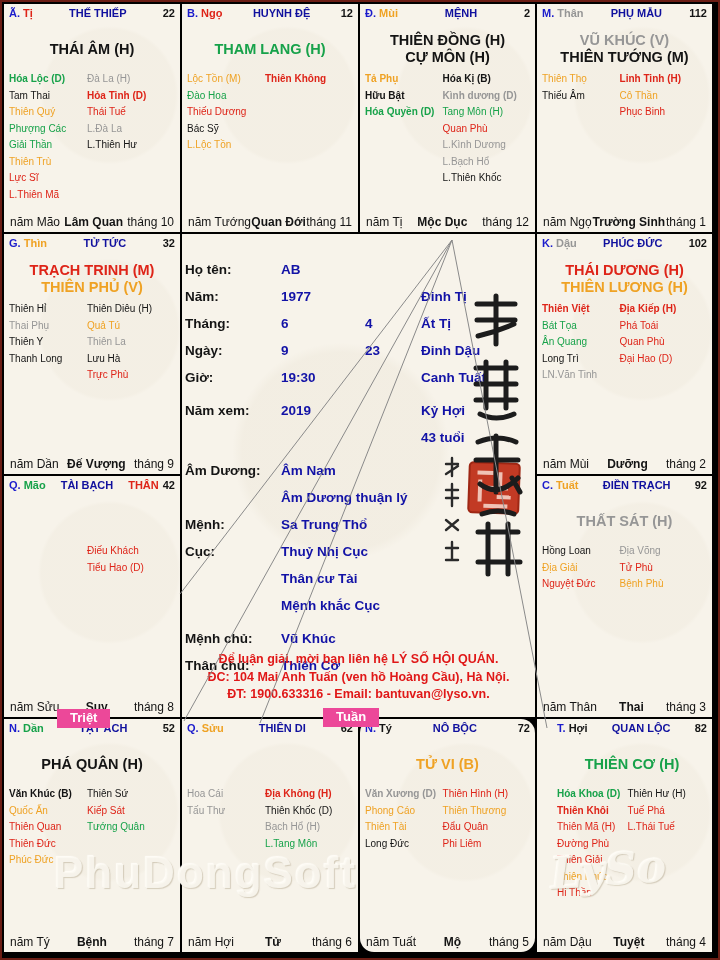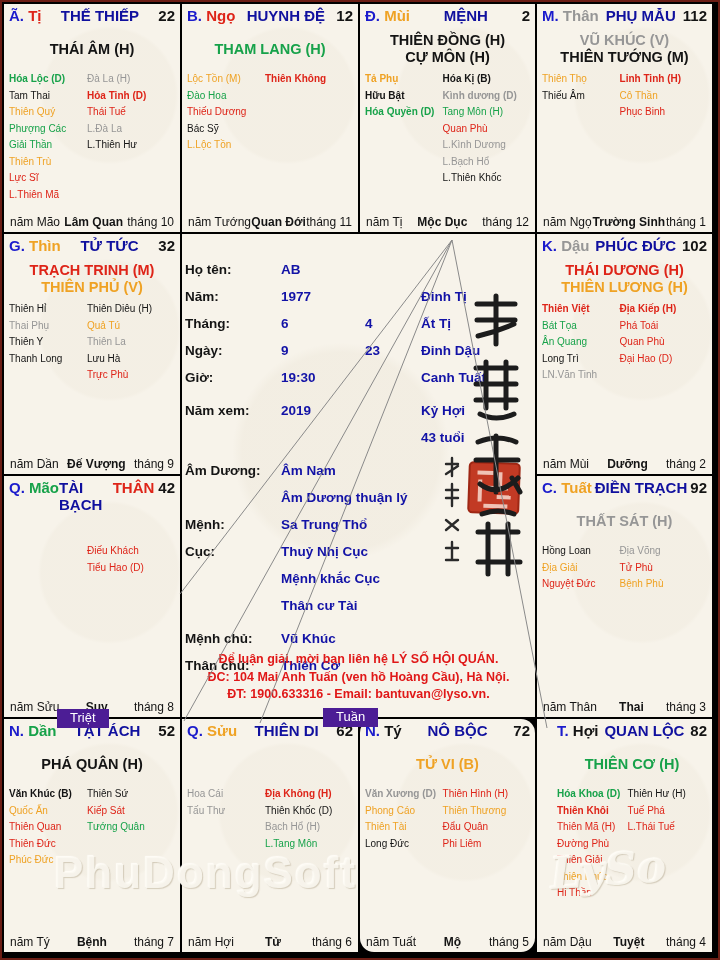--- a/index.html
+++ b/index.html
@@ -10,21 +10,21 @@
           grid-template-rows:228px 240px 241px 233px; }
   .cell { background:#F7F3EA; position:relative; padding:3px 5px; overflow:hidden;
           background-image:radial-gradient(circle at 60% 40%, rgba(190,175,140,0.06) 0 38%, transparent 40%); }
   .center-area { background:#F7F3EA; grid-row:2/4; grid-column:2/4; position:relative; overflow:hidden;
           background-image:radial-gradient(circle at 45% 45%, rgba(190,175,140,0.08) 0 30%, transparent 33%); }
   
   .c-k{color:#141414} .c-r{color:#DE2418} .c-o{color:#EFA224} .c-g{color:#17A24A}
   .c-gy{color:#969696} .c-n{color:#10109E} .c-b{color:#1B1BCC}
   .bb{font-weight:700}
   
-  .hdr { display:flex; justify-content:space-between; align-items:baseline; font-size:15px; font-weight:700; height:20px; }
+  .hdr { display:flex; justify-content:space-between; align-items:baseline; font-size:11px; font-weight:700; height:20px; }
   .hdr .stem{white-space:nowrap}
   .hdr .num{color:#141414}
   .hdr .extra{color:#DE2418; margin-right:4px;}
   
   .mains { height:44px; display:flex; flex-direction:column; justify-content:center; align-items:center;
            font-size:14.5px; font-weight:700; line-height:17px; text-align:center; }
   
   .cols { display:flex; font-size:10px; line-height:16.5px; }
   .col-l { width:47%; } .col-r { width:53%; }
   
@@ -36,21 +36,21 @@
   .irow { display:flex; line-height:19px; margin-bottom:8px; white-space:nowrap; }
   .irow.gap { margin-top:14px; }
   .irow .lab { flex:0 0 96px; color:#141414; }
   .irow .v1  { flex:0 0 84px; color:#1212A6; }
   .irow .v1.wide { flex:1; }
   .irow .v2  { flex:0 0 56px; color:#1212A6; }
   .irow .cc  { flex:1; color:#1212A6; }
   .contact { position:absolute; left:0; top:417px; width:100%; text-align:center;
              font-size:12.5px; font-weight:700; color:#E01818; line-height:17.5px; }
   
-  .badge { position:absolute; background:#4c1d95; color:#fff; font-size:13px; font-weight:400;
+  .badge { position:absolute; background:#ec4899; color:#fff; font-size:13px; font-weight:700;
            padding:1px 13px 3px; z-index:9; }
   .badge.triet { left:55px; top:707px; }
   .badge.tuan  { left:321px; top:706px; }
   
   .wm { position:absolute; font-weight:700; color:rgba(252,249,242,0.85); z-index:1;
         text-shadow:1px 1px 1px rgba(170,158,130,0.45), -1px -1px 1px #fffdf8; }
   .wm-left { left:52px; top:846px; font-size:44px; letter-spacing:2px; }
   .wm-right { left:548px; top:842px; font-size:44px; font-style:italic; font-family:"DejaVu Serif", serif; transform:rotate(-4deg); }
   
   .fan { position:absolute; left:0; top:0; z-index:4; pointer-events:none; }
@@ -128,25 +128,25 @@
           <div class="irow">
             <span class="lab">Mệnh:</span>
             <span class="v1 wide">Sa Trung Thổ</span>
           </div>
           <div class="irow">
             <span class="lab">Cục:</span>
             <span class="v1 wide">Thuỷ Nhị Cục</span>
           </div>
           <div class="irow">
             <span class="lab"></span>
+            <span class="v1 wide">Thân cư Tài</span>
+          </div>
+          <div class="irow">
+            <span class="lab"></span>
             <span class="v1 wide">Mệnh khắc Cục</span>
-          </div>
-          <div class="irow">
-            <span class="lab"></span>
-            <span class="v1 wide">Thân cư Tài</span>
           </div>
           <div class="irow gap">
             <span class="lab">Mệnh chủ:</span>
             <span class="v1 wide">Vũ Khúc</span>
           </div>
           <div class="irow">
             <span class="lab">Thân chủ:</span>
             <span class="v1 wide">Thiên Cơ</span>
           </div>
         </div>

